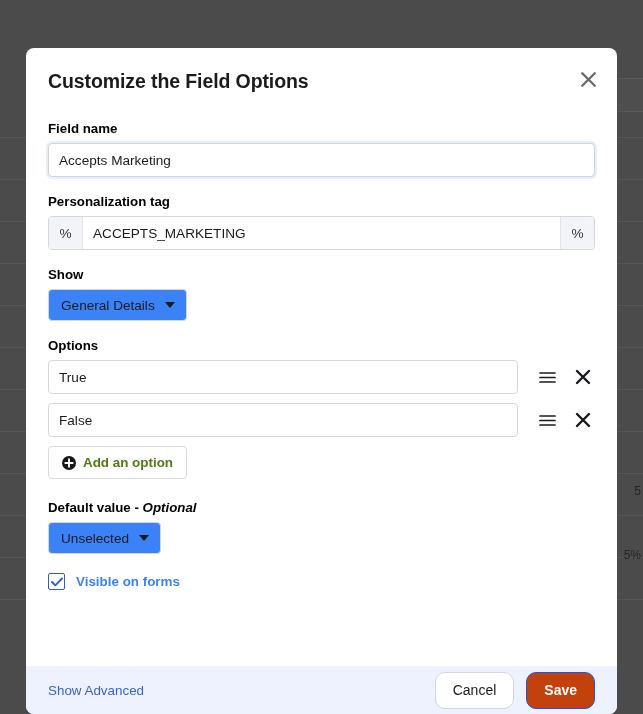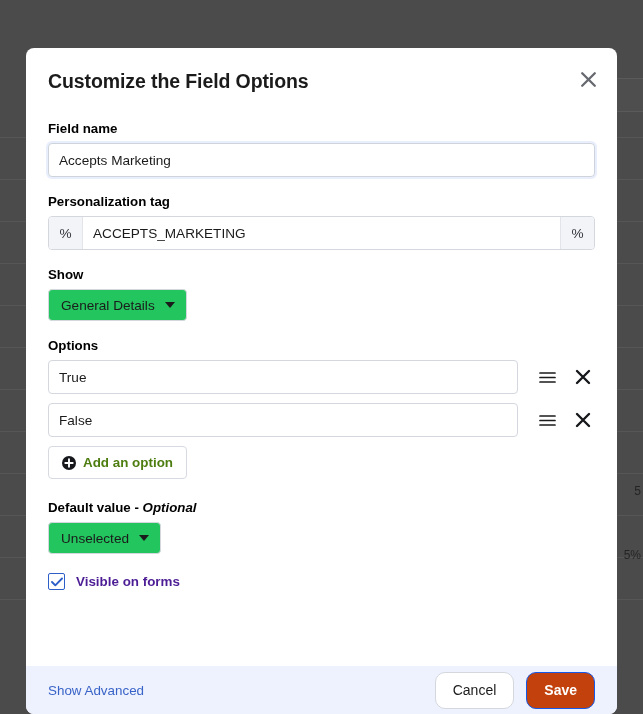--- a/index.html
+++ b/index.html
@@ -165,21 +165,21 @@
 
   
   .select-box {
     display: inline-flex;
     align-items: center;
     gap: 10px;
     height: 32px;
     padding: 0 11px 0 12px;
     border: 1px solid #d4d7dd;
     border-radius: 4px;
-    background: #22c55e;
+    background: #3b82f6;
     font-size: 13.6px;
     color: #1b1b1b;
     cursor: pointer;
     font-family: "Liberation Sans", sans-serif;
   }
   .caret {
     width: 0; height: 0;
     border-left: 5px solid transparent;
     border-right: 5px solid transparent;
     border-top: 6px solid #1b1b1b;
@@ -235,21 +235,21 @@
     background: #fff;
     display: flex;
     align-items: center;
     justify-content: center;
     cursor: pointer;
     flex: 0 0 17px;
   }
   .checkbox-label {
     font-size: 13.4px;
     font-weight: bold;
-    color: #4c1d95;
+    color: #3b82f6;
   }
 
   
   #modal-footer {
     flex: 0 0 auto;
     height: 48px;
     background: #edf2fe;
     display: flex;
     align-items: center;
     padding: 0 22px;

